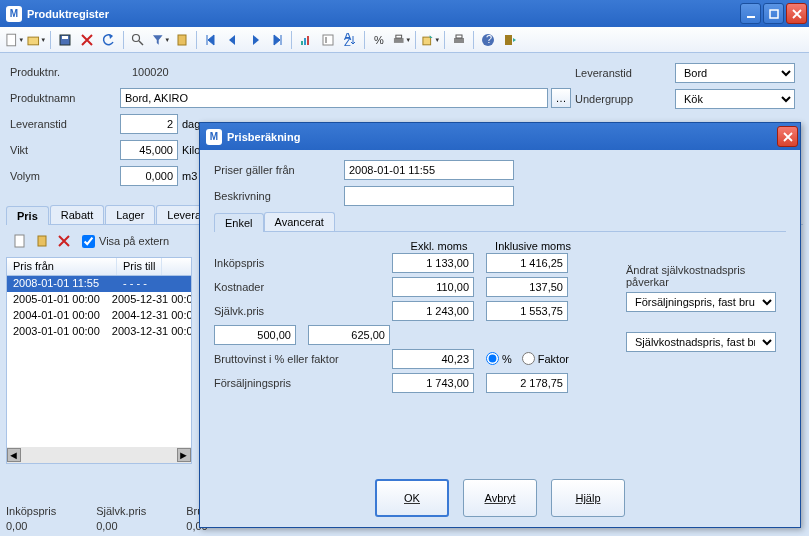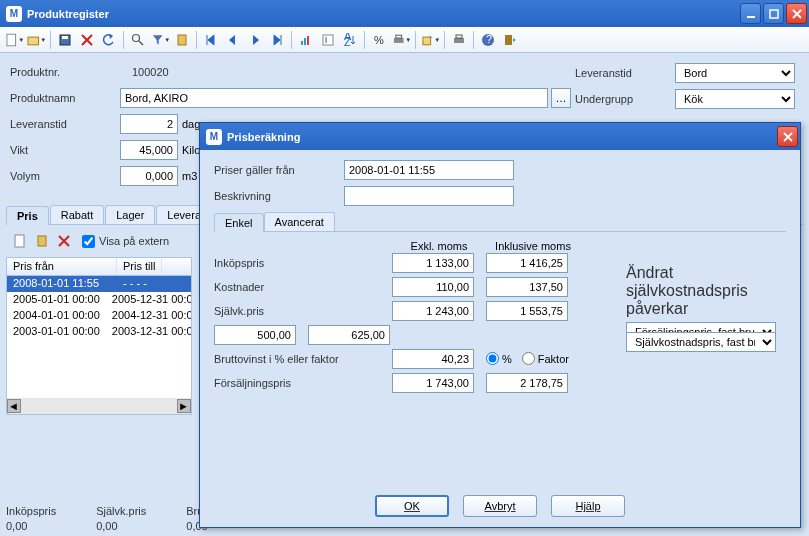--- a/index.html
+++ b/index.html
@@ -34,21 +34,21 @@
   .right-form select { width: 120px; }
   
   .tabs-outer { position: absolute; left: 6px; top: 205px; right: 6px; }
   .tabstrip { display: flex; border-bottom: 1px solid #a9c3e6; }
   .tab { padding: 3px 10px 3px 10px; border: 1px solid #a9c3e6; border-bottom: none; background: #e4edf9; margin-right: 1px; border-radius: 3px 3px 0 0; cursor: pointer; }
   .tab.active { background: #d6e4f5; position: relative; top: 1px; font-weight: bold; }
   
   .price-toolbar { display: flex; align-items: center; padding: 6px 4px; gap: 2px; }
   .chklabel { color: #333; margin-left: 6px; display: flex; align-items: flex-start; gap: 4px; }
   
-  .pricelist { border: 1px solid #a9c3e6; background: white; width: 186px; height: 158px; position: relative; overflow: hidden; }
+  .pricelist { border: 1px solid #a9c3e6; background: white; width: 186px; height: 207px; position: relative; overflow: hidden; }
   .pl-head { display: flex; background: linear-gradient(#fff,#e4edf9); border-bottom: 1px solid #a9c3e6; height: 18px; }
   .pl-head > div { padding: 2px 6px; border-right: 1px solid #d6e4f5; }
   .pl-row { display: flex; height: 16px; }
   .pl-row > div { padding: 1px 6px; white-space: nowrap; }
   .pl-row.selected { background: #316ac5; color: white; }
   .pl-scroll { position: absolute; bottom: 0; left: 0; right: 0; height: 16px; background: #e8e8e8; display: flex; align-items: center; }
   .pl-scroll .thumb { background: #c0c0c0; width: 14px; height: 14px; border: 1px solid #888; }
   
   .bottom-row { position: absolute; bottom: 4px; left: 6px; display: flex; gap: 40px; color: #333; }
   .bottom-row > div > div:first-child { margin-bottom: 3px; }
@@ -67,25 +67,25 @@
   .calc-head { display: flex; }
   .calc-head > div { text-align: center; }
   .calc-row { display: flex; align-items: center; margin-bottom: 3px; height: 21px; }
   .calc-row .dlabel { width: 178px; }
   .calc-row .finput { width: 82px; margin-right: 12px; }
   .radio { display: flex; align-items: center; gap: 3px; margin-right: 10px; }
   .radio input { }
   
   .side-group { position: absolute; right: 0; top: 32px; width: 160px; }
   .side-group2 { position: absolute; right: 0; top: 100px; width: 160px; }
-  .side-group .slabel, .side-group2 .slabel { color: #333; margin-bottom: 4px; font-size: 16px; }
+  .side-group .slabel, .side-group2 .slabel { color: #333; margin-bottom: 4px; font-size: 11px; }
   .side-group select, .side-group2 select { width: 150px; }
   
   .dlg-buttons { position: absolute; bottom: 10px; left: 0; right: 0; display: flex; justify-content: center; gap: 14px; }
-  .dbtn { width: 74px; height: 22px; background: linear-gradient(#fff,#e4edf9); border: 1px solid #7b9ebd; border-radius: 3px; cursor: pointer; }
+  .dbtn { width: 74px; height: 38px; background: linear-gradient(#fff,#e4edf9); border: 1px solid #7b9ebd; border-radius: 3px; cursor: pointer; }
   .dbtn.default { border: 2px solid #3a79d4; font-weight: normal; text-decoration: underline; }
   .dbtn span { text-decoration: underline; text-decoration-color: #333; }
 </style>
 </head>
 <body>
 
 <div class="titlebar">
   <div class="icon">M</div>
   <div>Produktregister</div>
   <div class="spacer"></div>

